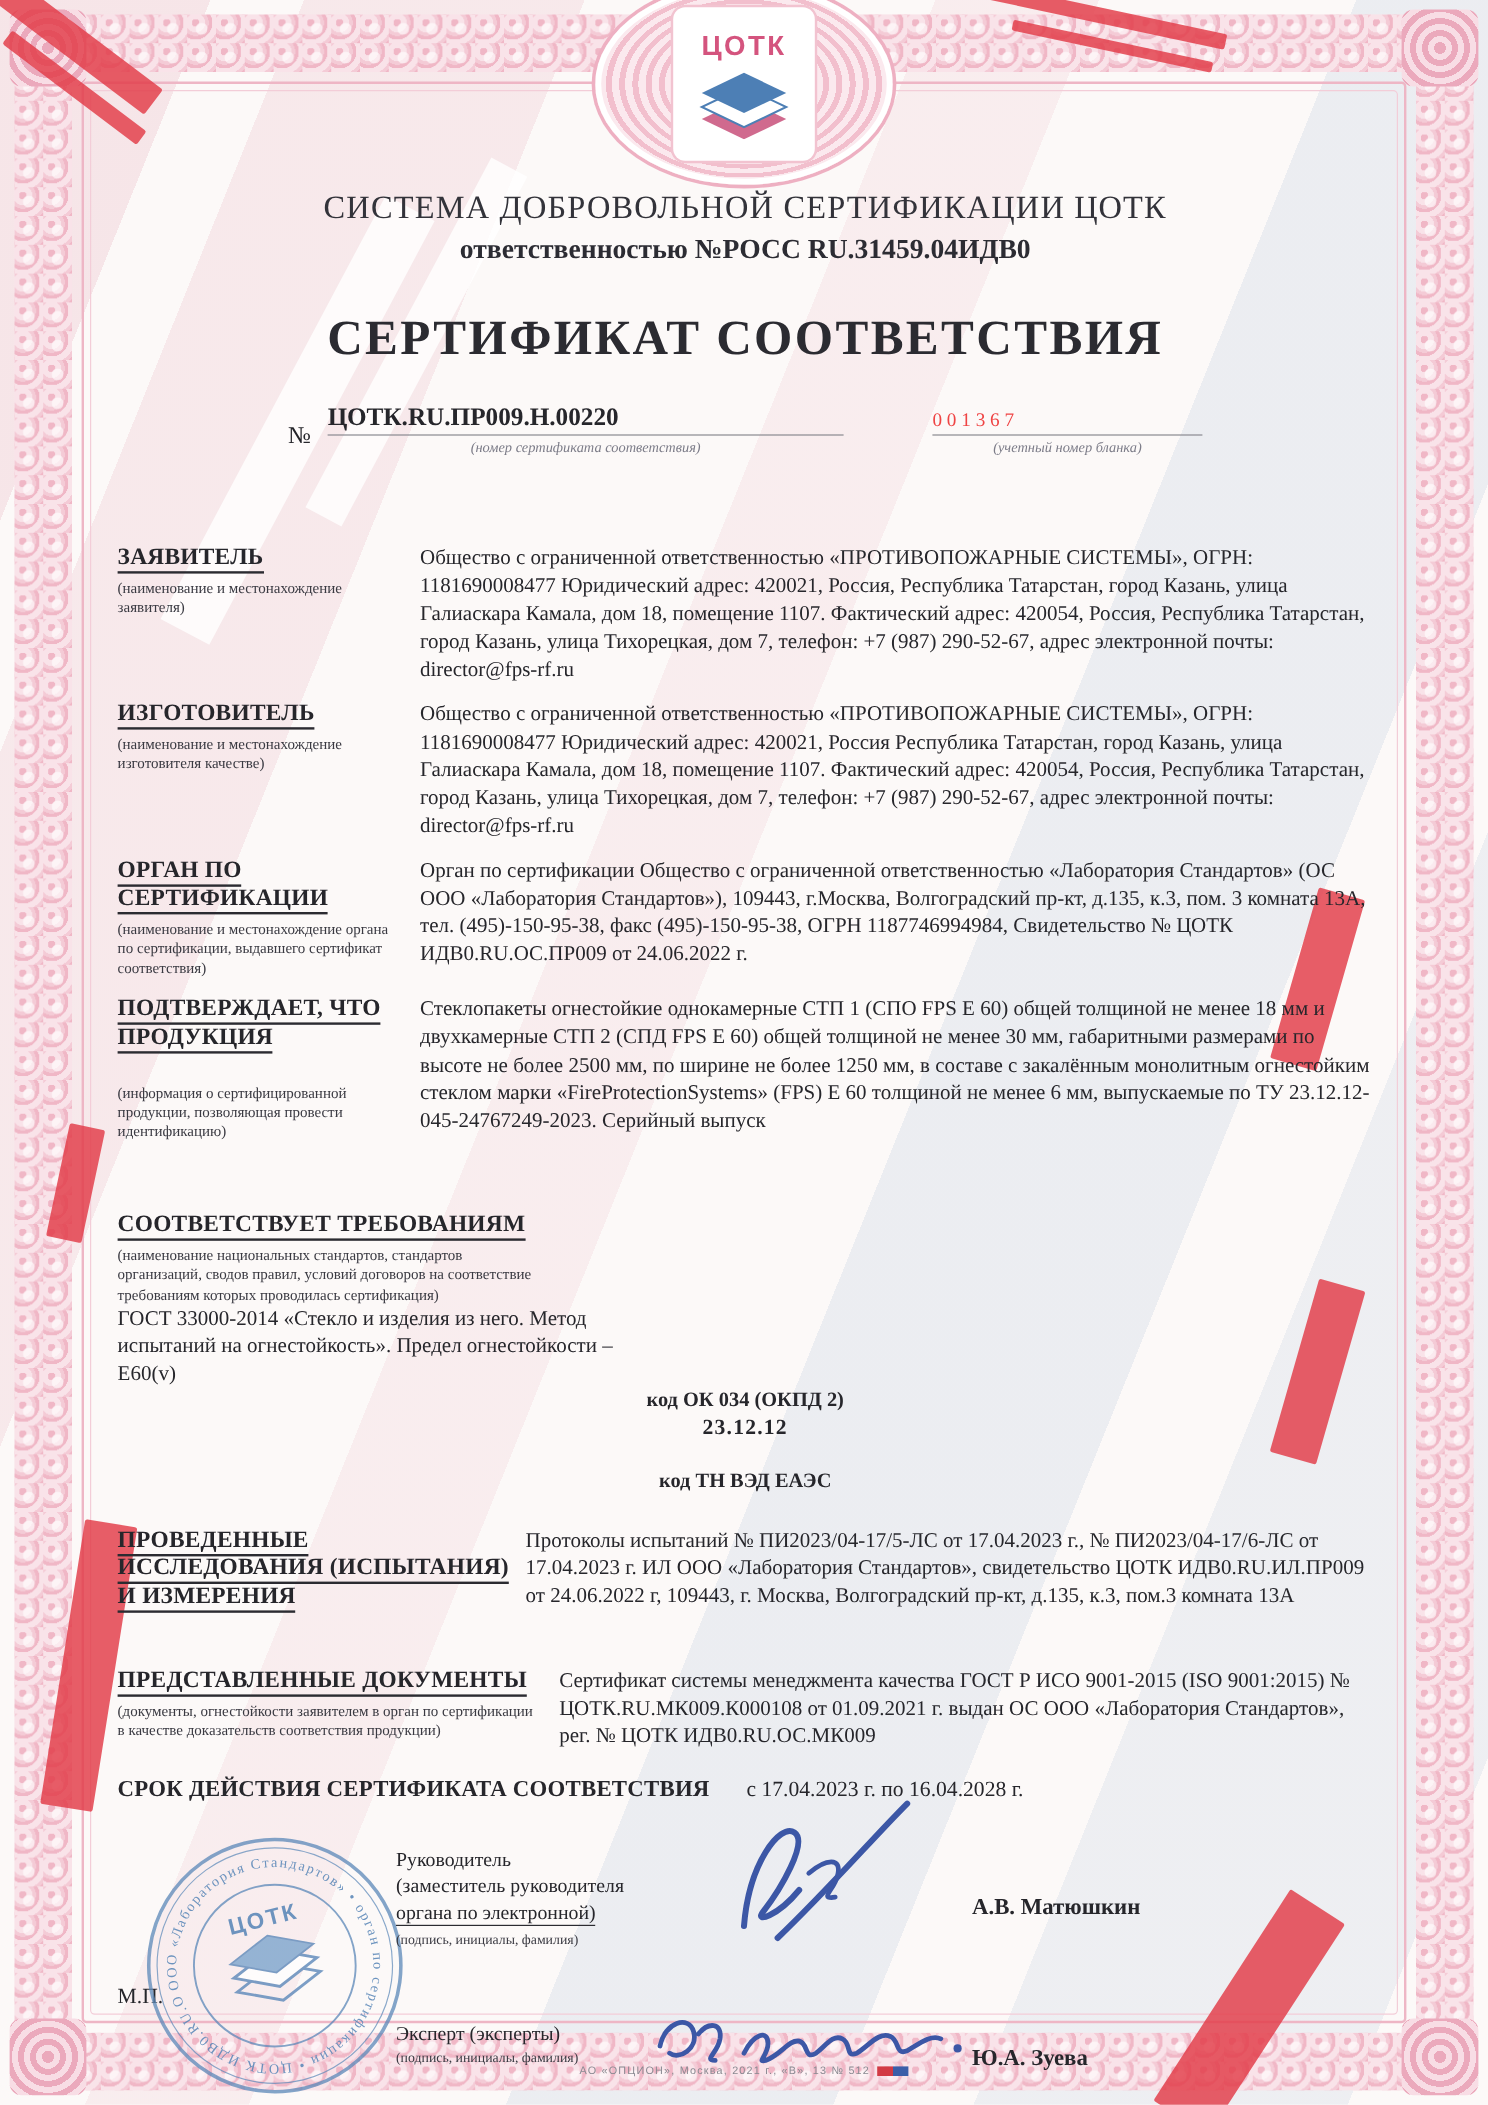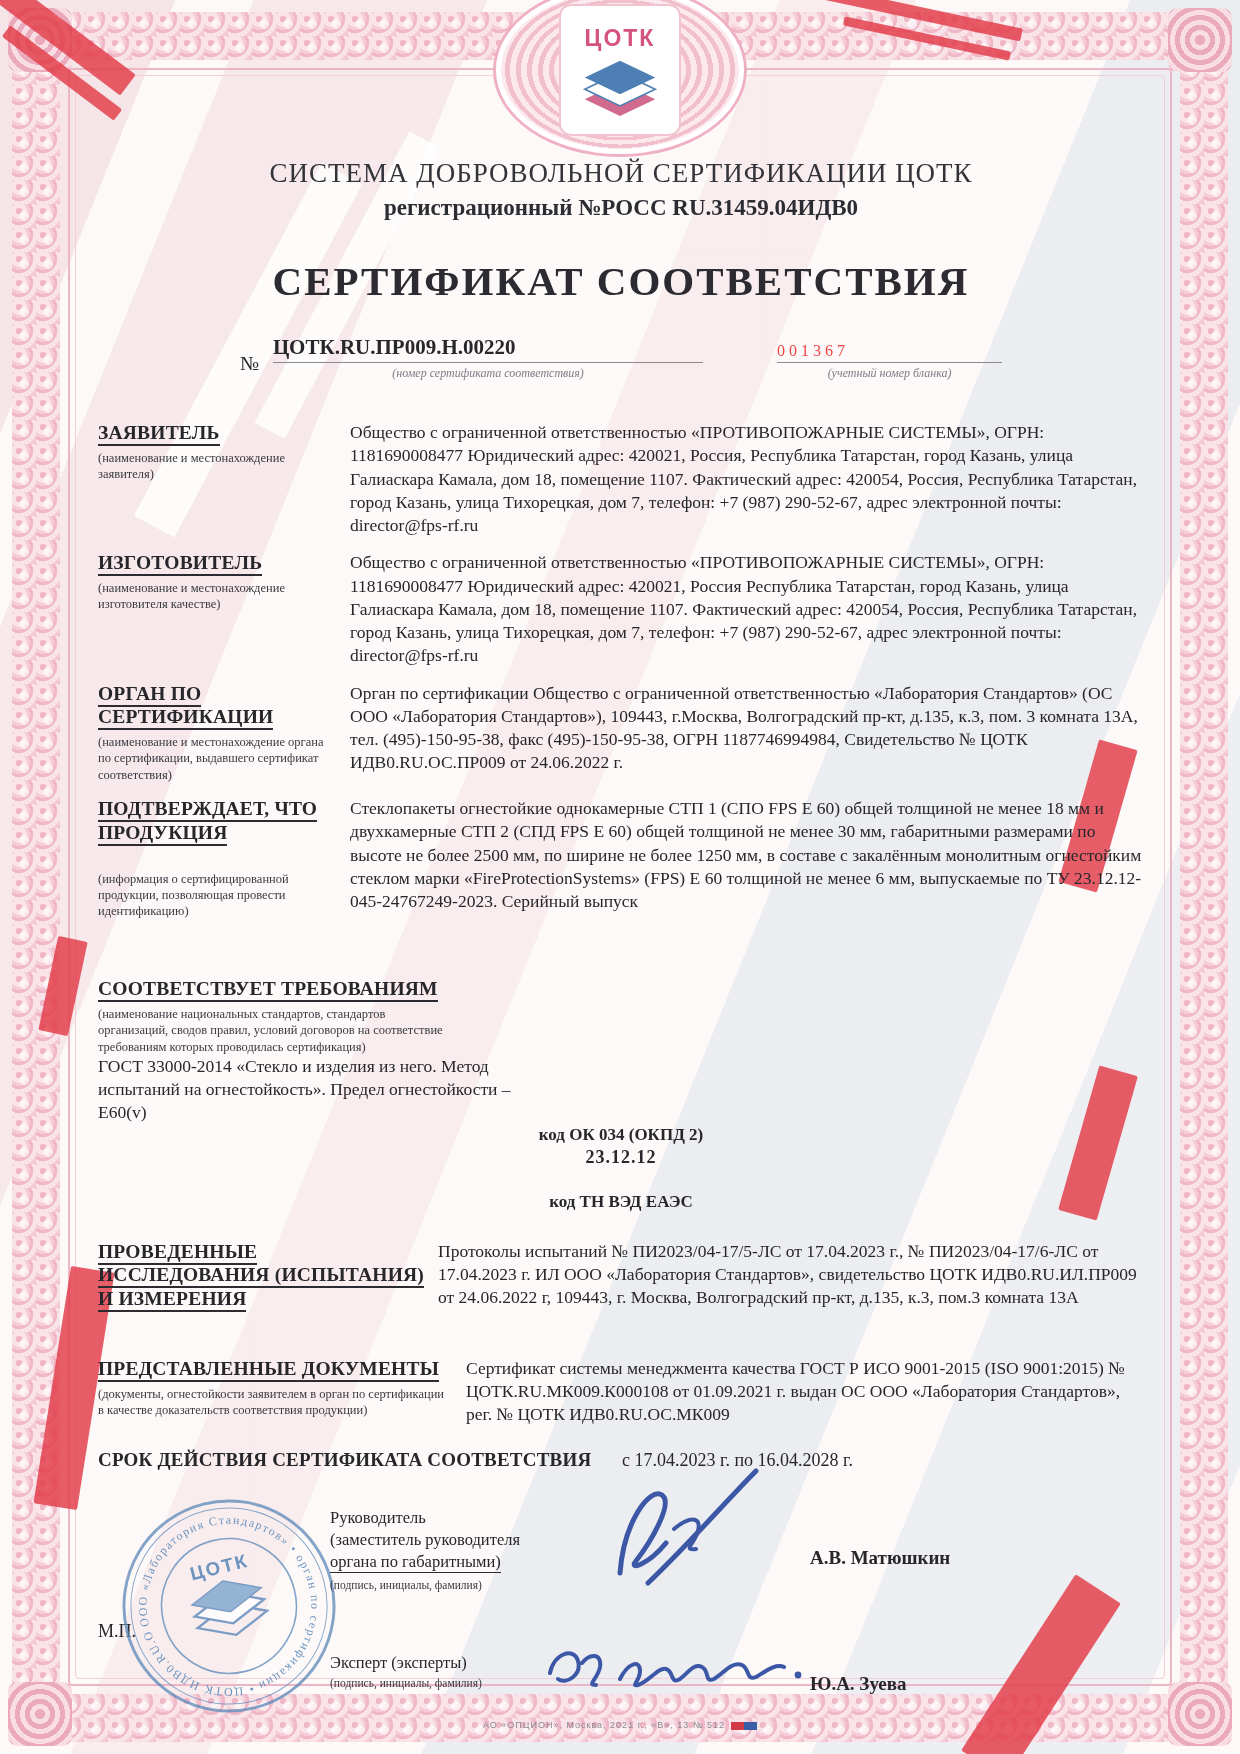--- a/index.html
+++ b/index.html
@@ -82,21 +82,21 @@
     font-family:Liberation Serif, serif;padding-bottom:2px;margin-left:60px;}
   .num-caption{font-style:italic;font-size:12px;color:#7c7c88;margin-top:3px;}
   .num-prefix{font-size:20px;padding-bottom:6px;}
   
   .sec{display:flex;margin-top:14px;}
   .sec-label{width:252px;flex:none;padding-right:14px;box-sizing:border-box;}
   .lbl{font-weight:bold;font-size:19.5px;line-height:1.22;letter-spacing:.2px;}
   .lbl .ul{border-bottom:2px solid #2b2b31;padding-bottom:1px;}
   .sub{font-size:12.5px;line-height:1.3;margin-top:5px;color:#3a3a42;}
   .sec-body{flex:1;font-size:17.5px;line-height:1.33;}
-  .mt50{margin-top:40px;} .mt60{margin-top:58px;flex-direction:column;} .mt46{margin-top:46px;} .mt28{margin-top:28px;}
+  .mt50{margin-top:72px;} .mt60{margin-top:58px;flex-direction:column;} .mt46{margin-top:46px;} .mt28{margin-top:28px;}
   .req .sec-label{width:368px;}
   .req .sec-body{flex:none;width:420px;}
   .req-codes{flex:1;text-align:center;font-size:17px;}
   .req-codes .code-l{font-weight:bold;font-size:17px;}
   .req-codes .code-v{font-weight:bold;font-size:18px;margin-top:2px;letter-spacing:1px;}
   .req-codes .code-t{font-weight:bold;margin-top:24px;}
   .tests .sec-label{width:340px;}
   .docs .sec-label{width:368px;}
   .validity-row{margin-top:22px;font-size:19px;}
   .validity-row .v-label{font-weight:bold;letter-spacing:.2px;}
@@ -156,21 +156,21 @@
       <path d="M50 34 L92 54 L50 74 L8 54 Z" fill="#d06a8e"></path>
       <path d="M50 22 L92 42 L50 62 L8 42 Z" fill="#ffffff" stroke="#4d7fb5" stroke-width="2"></path>
       <path d="M50 8 L92 28 L50 48 L8 28 Z" fill="#4d7fb5"></path>
     </svg>
   </div>
 </div>
 
 <div class="content">
 
   <div class="sys-title">СИСТЕМА ДОБРОВОЛЬНОЙ СЕРТИФИКАЦИИ ЦОТК</div>
-  <div class="reg-line">регистрационный №РОСС RU.31459.04ИДВ0</div>
+  <div class="reg-line">ответственностью №РОСС RU.31459.04ИДВ0</div>
   <div class="doc-title">СЕРТИФИКАТ СООТВЕТСТВИЯ</div>
 
   <div class="num-area">
     <div class="num-prefix">№</div>
     <div class="num-col">
       <div class="u-line cert-num">ЦОТК.RU.ПР009.Н.00220</div>
       <div class="num-caption">(номер сертификата соответствия)</div>
     </div>
     <div class="num-col">
       <div class="u-line blank-num">001367</div>
@@ -261,21 +261,21 @@
         <path d="M110 108 L146 124 L110 140 L74 124 Z" fill="none" stroke="#5a87b8" stroke-width="2.4"></path>
         <path d="M110 96 L146 112 L110 128 L74 112 Z" fill="#ffffff" stroke="#5a87b8" stroke-width="2.4"></path>
         <path d="M110 84 L146 100 L110 116 L74 100 Z" fill="#7ba3cc" stroke="#5a87b8" stroke-width="1.5"></path>
       </g>
       <text x="110" y="76" text-anchor="middle" font-size="19" font-weight="bold" fill="#5a87b8" font-family="Liberation Sans, sans-serif" letter-spacing="2">ЦОТК</text>
     </svg>
 
     <div class="role-block">
       <div>Руководитель</div>
       <div>(заместитель руководителя</div>
-      <div><span class="r-ul">органа по габаритными)</span></div>
+      <div><span class="r-ul">органа по электронной)</span></div>
       <div class="cap">(подпись, инициалы, фамилия)</div>
     </div>
 
     <svg class="sig-svg1" width="230" height="130" viewBox="0 0 230 130">
       <path d="M42 108 C46 56 72 22 84 30 C96 38 72 78 58 96 C50 106 70 100 88 78" fill="none" stroke="#3c57a6" stroke-width="5" stroke-linecap="round"></path>
       <path d="M70 118 C110 80 150 34 178 6" fill="none" stroke="#3c57a6" stroke-width="5" stroke-linecap="round"></path>
       <path d="M96 64 C110 52 124 50 120 66 C117 78 104 86 118 84" fill="none" stroke="#3c57a6" stroke-width="4" stroke-linecap="round"></path>
     </svg>
 
     <div class="expert-block">

